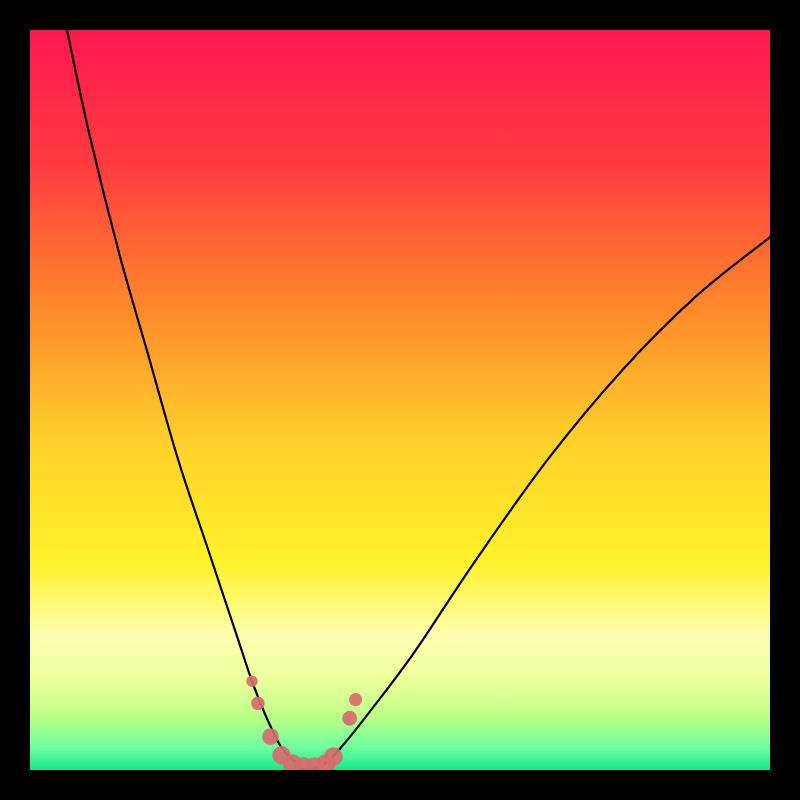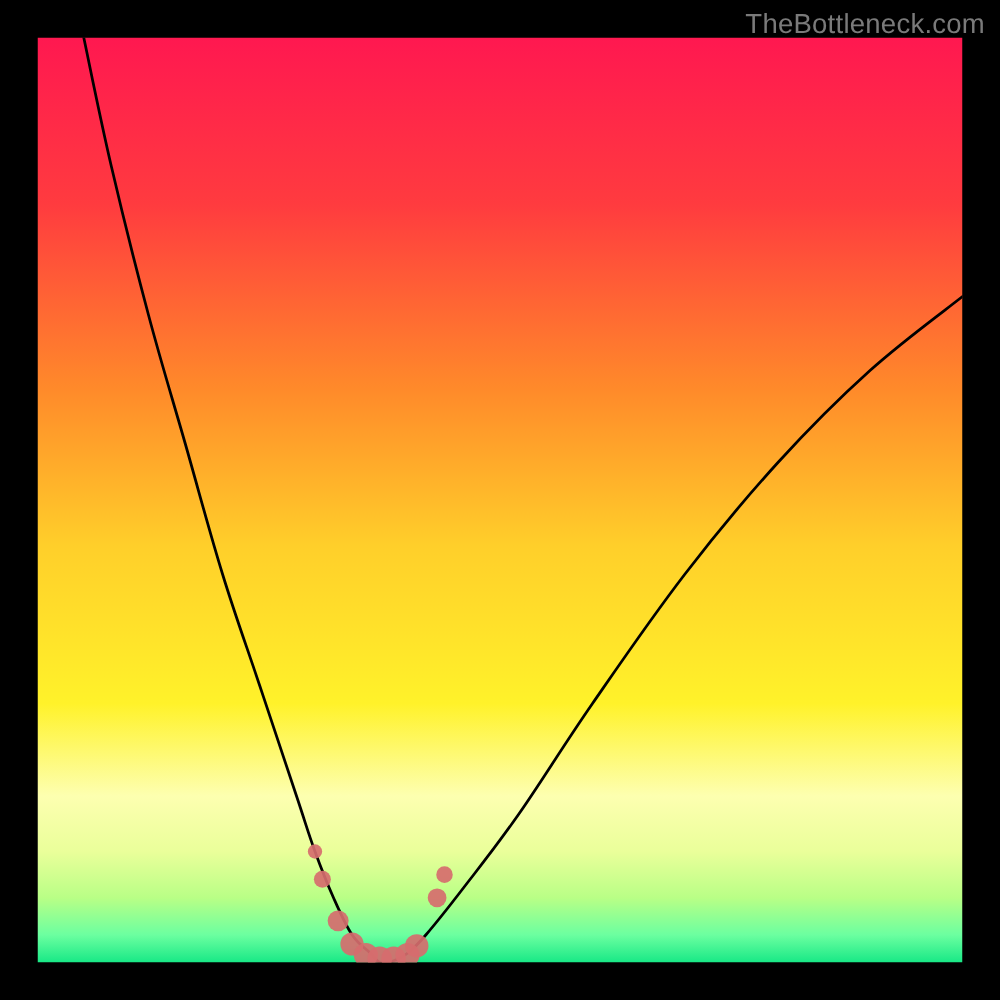--- a/index.html
+++ b/index.html
@@ -72,14 +72,13 @@
           <circle cx="273.8" cy="737.04" r="9.857142857142858" fill="#d66c6e" fill-opacity="0.92"></circle>
           <circle cx="284.90000000000003" cy="737.04" r="9.857142857142858" fill="#d66c6e" fill-opacity="0.92"></circle>
           <circle cx="296" cy="734.08" r="9.714285714285715" fill="#d66c6e" fill-opacity="0.92"></circle>
           <circle cx="303.4" cy="726.68" r="9.357142857142858" fill="#d66c6e" fill-opacity="0.92"></circle>
           <circle cx="319.68000000000006" cy="688.2" r="7.5" fill="#d66c6e" fill-opacity="0.92"></circle>
           <circle cx="325.6" cy="669.7" r="6.607142857142857" fill="#d66c6e" fill-opacity="0.92"></circle>
         </g>
     </svg>
   </div>
 
-  <div class="watermark">TheBottleneck.com</div>
 </div>
 
 </body></html>

